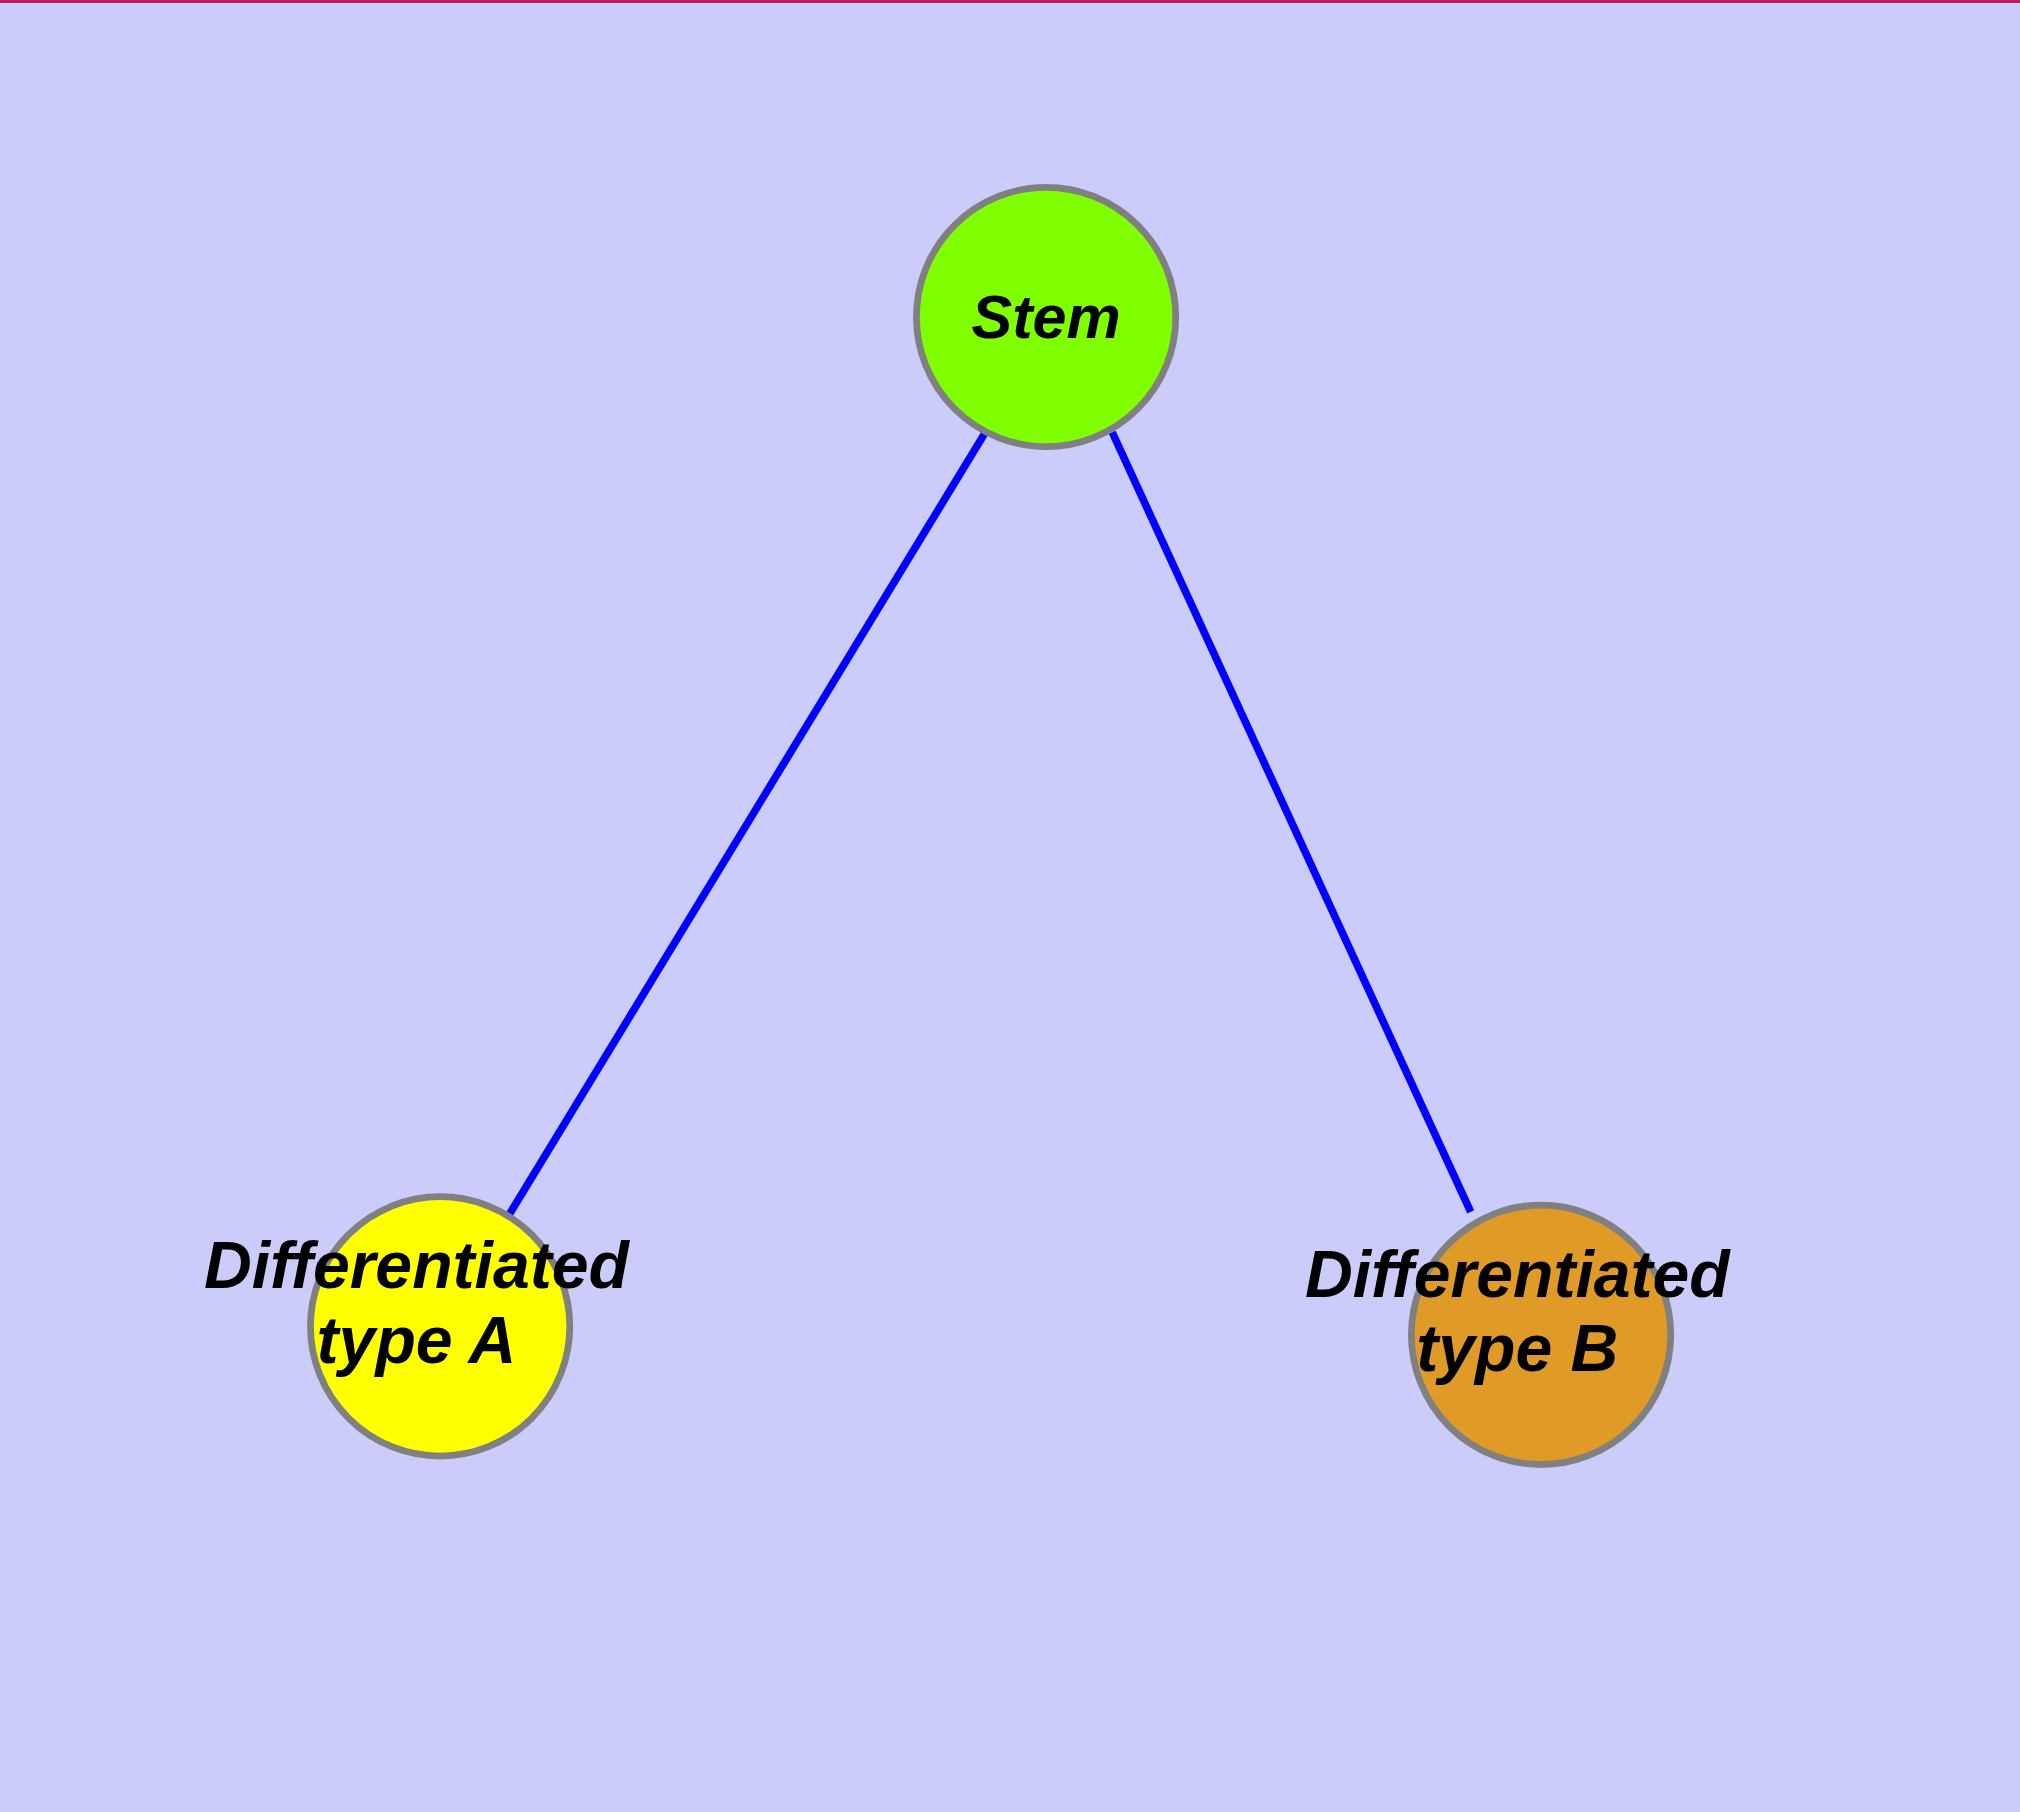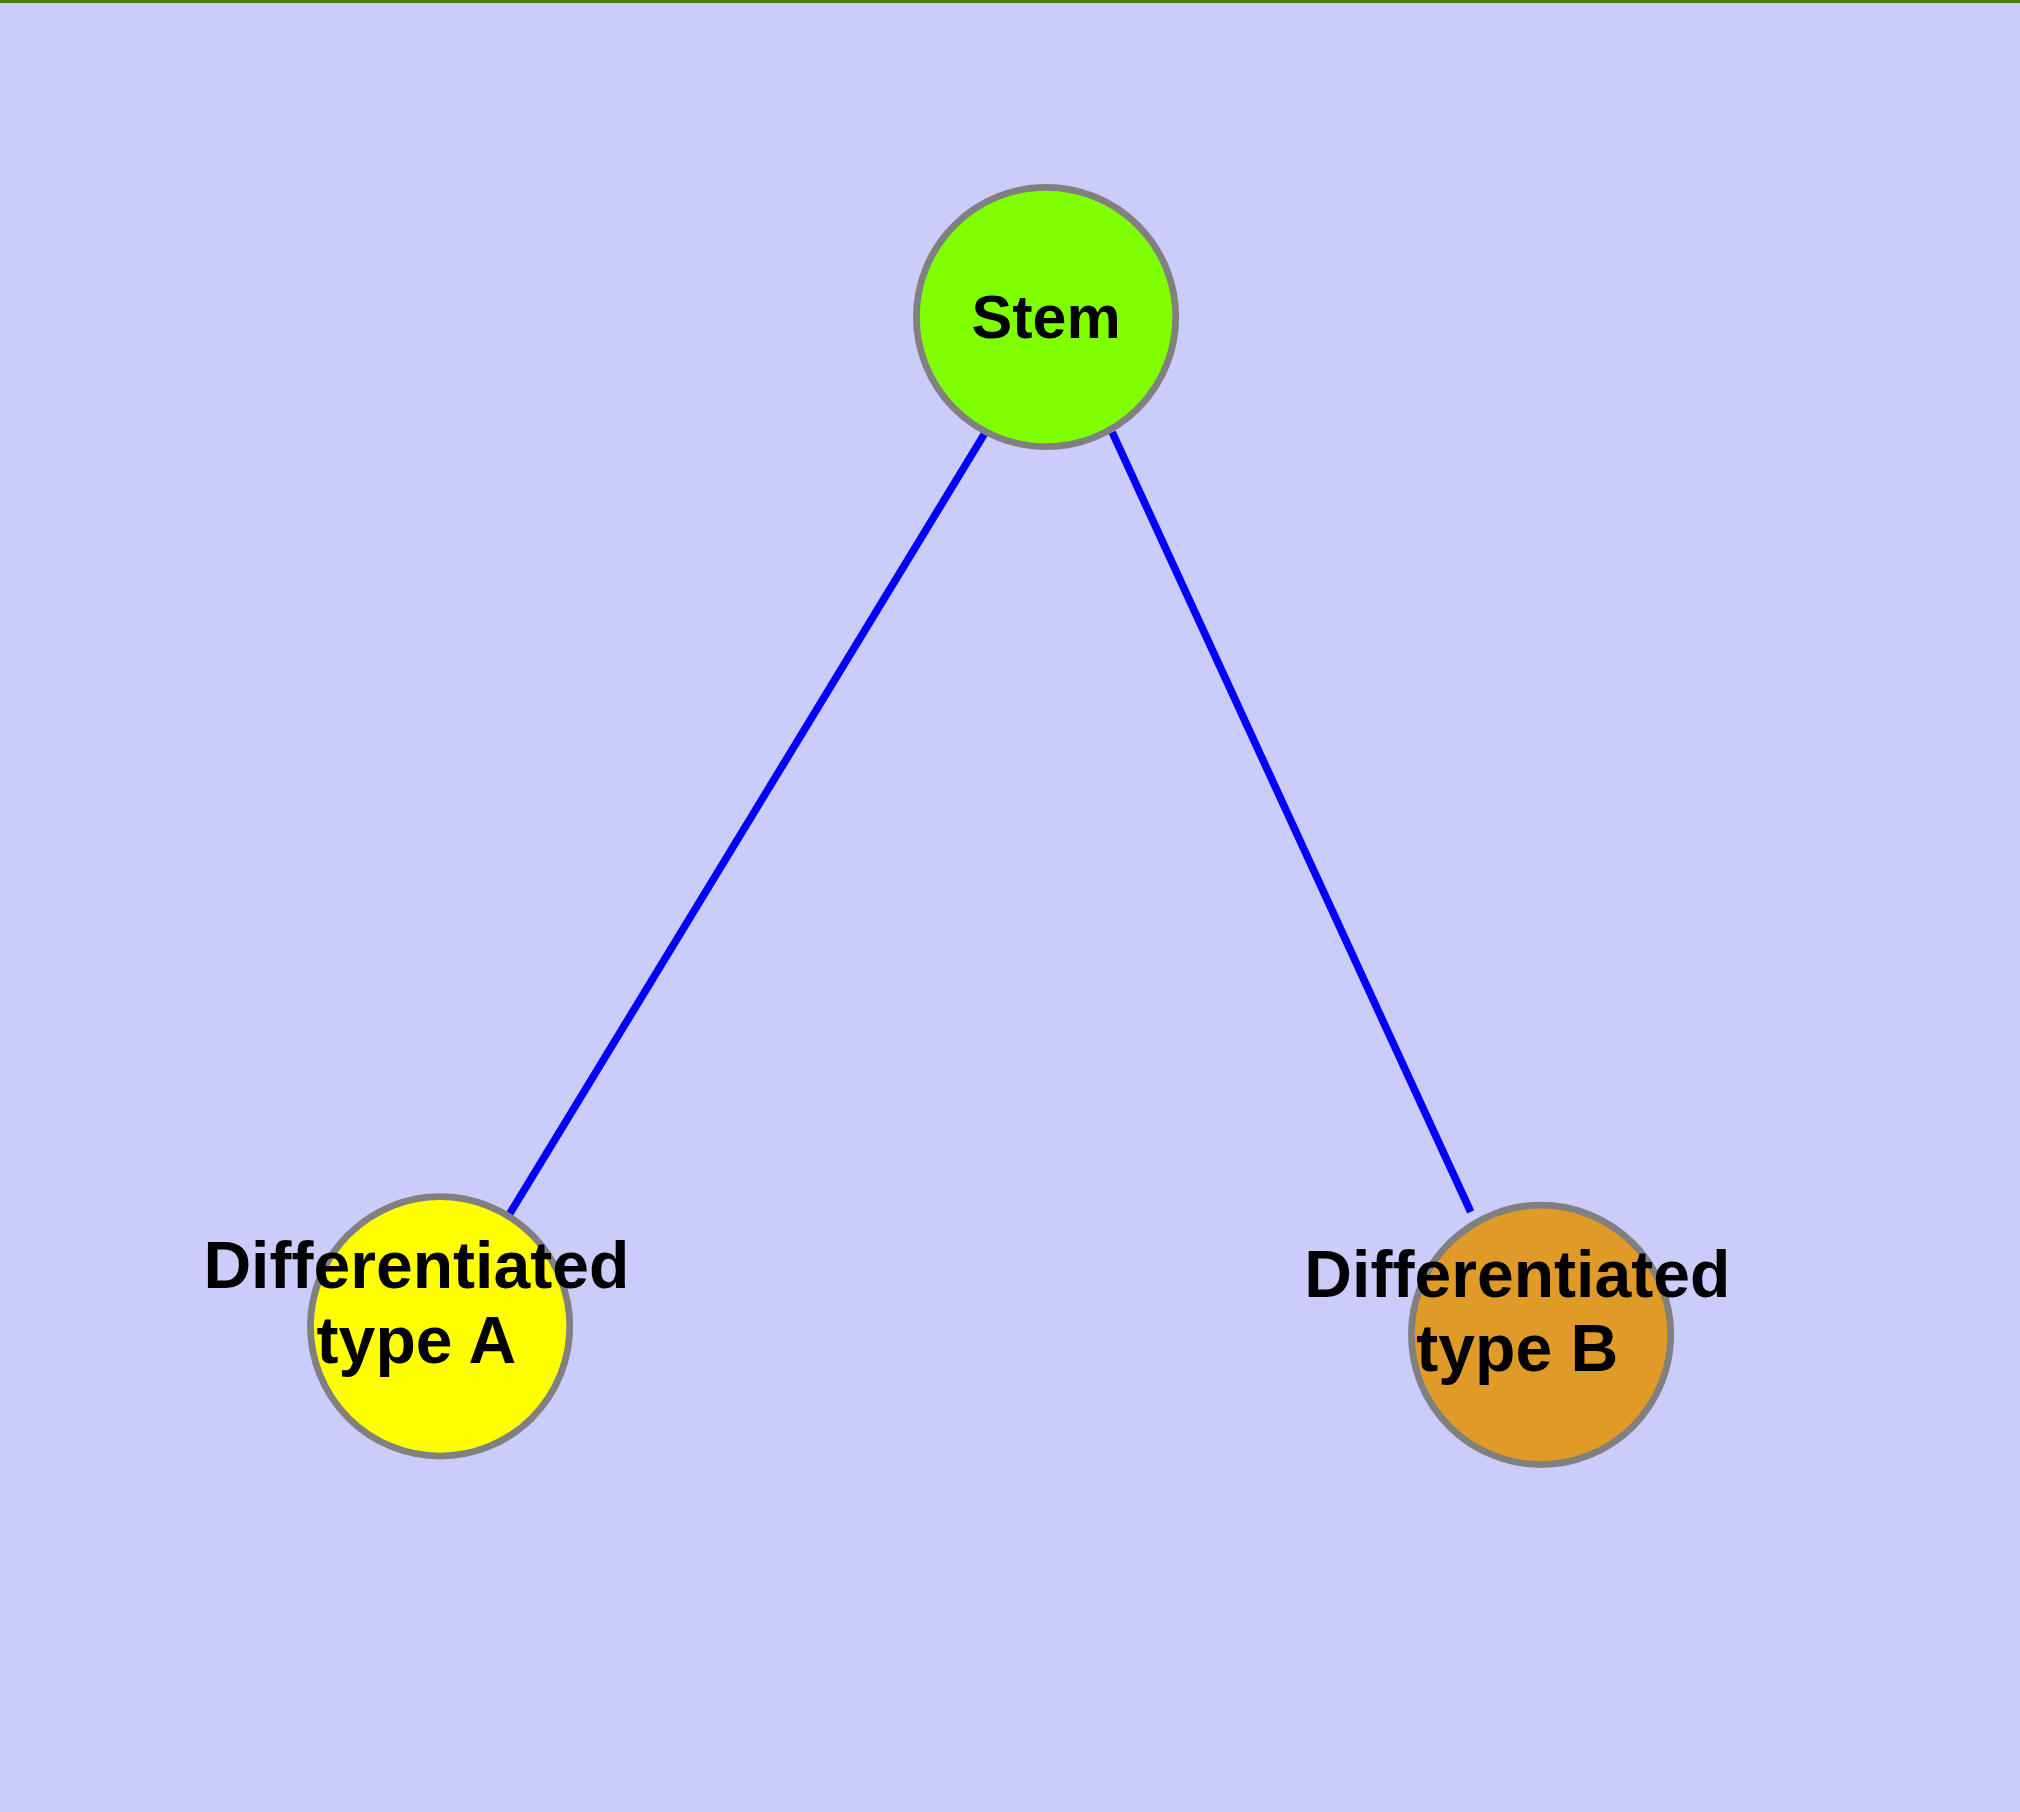--- a/index.html
+++ b/index.html
@@ -44,21 +44,21 @@
     dominant-baseline: middle;
     paint-order: normal;
   }
   .node-label tspan {
     text-anchor: middle;
   }
 </style>
 </head>
 <body>
 
-<div id="canvas" style="width: 2021px; height: 1812px; background: #4d7c0f;">
+<div id="canvas" style="width: 2021px; height: 1812px; background: #be185d; font-style: italic;">
 
   <div id="plot-background" style="background: rgb(204, 204, 250); width: 2021px;"></div>
 
   <svg id="graph-svg" viewBox="0 0 2384 2138" xmlns="http://www.w3.org/2000/svg">
 
     <g id="edges-group">
       <line class="edge-line" id="edge-0" x1="1163" y1="509" x2="600" y2="1434" stroke="#0000ff" stroke-width="9"></line>
       <line class="edge-line" id="edge-1" x1="1312" y1="510" x2="1735" y2="1430" stroke="#0000ff" stroke-width="9"></line>
     </g>
 

